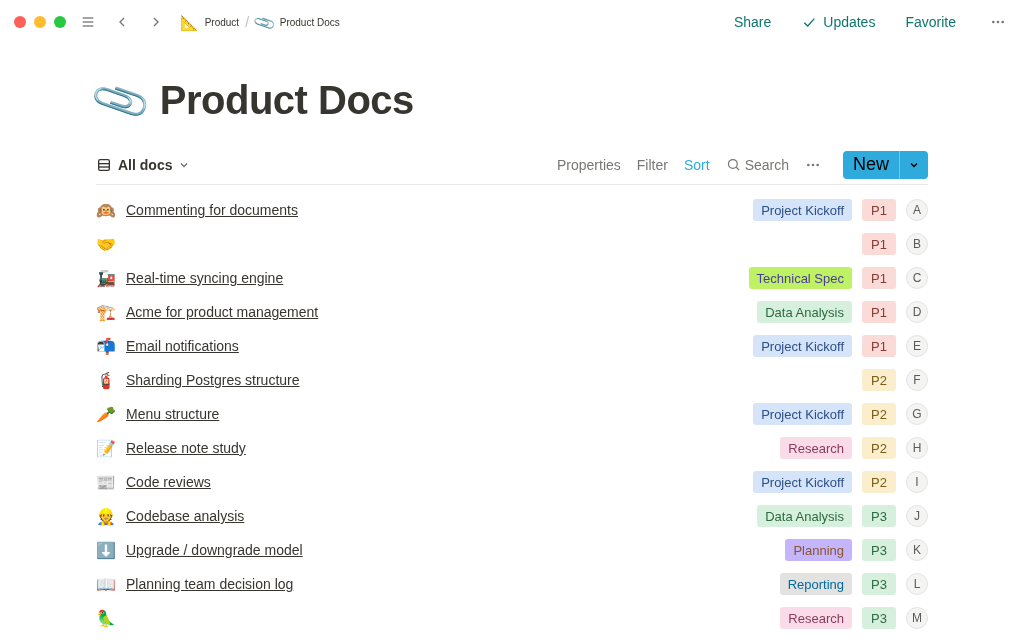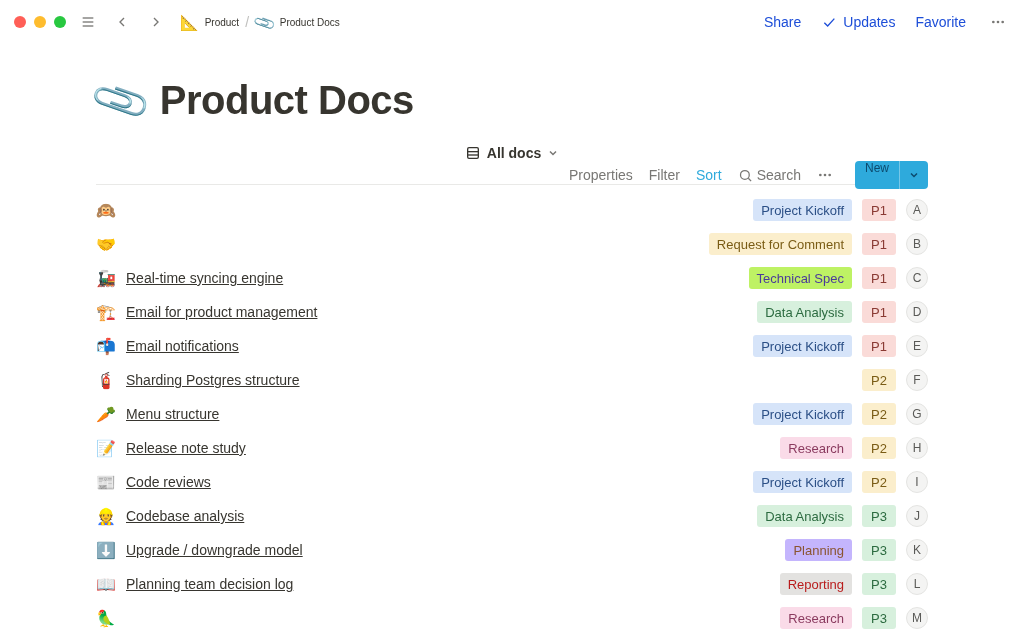--- a/index.html
+++ b/index.html
@@ -38,53 +38,52 @@
     }
     .icon-btn svg { width: 16px; height: 16px; }
 
     .breadcrumb { display: flex; align-items: center; gap: 6px; margin-left: 2px; }
     .breadcrumb .crumb { display: flex; align-items: center; gap: 6px; cursor: pointer; }
     .breadcrumb .sep { color: #c0c0be; }
     .crumb-icon { font-size: 15px; line-height: 1; }
     .crumb-text { font-size: 10px; }
 
     .topbar-spacer { flex: 1; }
-    .top-menu { display: flex; align-items: center; gap: 20px; color: #1d4ed8; }
+    .top-menu { display: flex; align-items: center; gap: 30px; color: #0f766e; }
     .top-menu .item { display: flex; align-items: center; gap: 6px; cursor: pointer; font-size: 14px; }
 
     
     .page {
       padding: 34px 96px 0 96px;
     }
     .title-row { display: flex; align-items: center; gap: 14px; margin-bottom: 22px; }
     .title-icon { font-size: 40px; line-height: 1; }
     .page-title { font-size: 40px; font-weight: 700; letter-spacing: -0.5px; }
 
     
     .view-bar {
       display: flex;
       align-items: center;
       height: 40px;
       border-bottom: 1px solid #e9e9e7;
-      flex-direction: column;
     }
     .view-select {
       display: flex; align-items: center; gap: 6px;
       font-size: 14px; font-weight: 600; cursor: pointer;
     }
     .view-select .chev { color: #787774; }
     .view-actions { margin-left: auto; display: flex; align-items: center; gap: 16px; color: #787774; font-size: 14px; }
     .view-actions .act { cursor: pointer; display: flex; align-items: center; gap: 4px; }
     .view-actions .act.sort { color: #2eaadc; }
     .view-actions .more { width: 22px; text-align: center; }
     .new-btn {
-      background: #2eaadc; color: #0c4a6e;
-      display: flex; align-items: flex-start;
+      background: #2eaadc; color: #000000;
+      display: flex; align-items: center;
       border-radius: 4px; height: 28px;
-      font-size: 12px; font-weight: 500;
+      font-size: 18px; font-weight: 500;
       cursor: pointer;
     }
     .new-btn .label { padding: 0 10px; }
     .new-btn .split {
       border-left: 1px solid rgba(255,255,255,.35);
       padding: 0 8px; height: 100%; display: flex; align-items: center;
     }
 
     
     .list { padding-top: 8px; }
@@ -233,43 +232,43 @@
           </svg>
         </span>
       </span>
     </div>
   </div>
 
   <div class="list" id="doc-list">
 
   <div class="row">
     <span class="emoji">🙉</span>
+    <span class="doc-title">Commenting for documents</span>
     <span class="spacer"></span>
     <span class="tag" style="background:#d6e4f9;color:#2b4f86">Project Kickoff</span>
     <span class="priority" style="background:#fadbd8;color:#8a3a33">P1</span>
     <span class="avatar">A</span>
   </div>
       <div class="row">
     <span class="emoji">🤝</span>
     <span class="spacer"></span>
-    <span class="tag" style="background:#fbeecc;color:#7a5c15">Request for Comment</span>
     <span class="priority" style="background:#fadbd8;color:#8a3a33">P1</span>
     <span class="avatar">B</span>
   </div>
       <div class="row">
     <span class="emoji">🚂</span>
     <span class="doc-title">Real-time syncing engine</span>
     <span class="spacer"></span>
     <span class="tag" style="background:#bef264;color:#4b3b9a">Technical Spec</span>
     <span class="priority" style="background:#fadbd8;color:#8a3a33">P1</span>
     <span class="avatar">C</span>
   </div>
       <div class="row">
     <span class="emoji">🏗️</span>
-    <span class="doc-title">Email for product management</span>
+    <span class="doc-title">Acme for product management</span>
     <span class="spacer"></span>
     <span class="tag" style="background:#d7f0dd;color:#2c6b40">Data Analysis</span>
     <span class="priority" style="background:#fadbd8;color:#8a3a33">P1</span>
     <span class="avatar">D</span>
   </div>
       <div class="row">
     <span class="emoji">📬</span>
     <span class="doc-title">Email notifications</span>
     <span class="spacer"></span>
     <span class="tag" style="background:#d6e4f9;color:#2b4f86">Project Kickoff</span>
@@ -320,21 +319,21 @@
     <span class="doc-title">Upgrade / downgrade model</span>
     <span class="spacer"></span>
     <span class="tag" style="background:#c4b5fd;color:#8a5430">Planning</span>
     <span class="priority" style="background:#d7f0dd;color:#2c6b40">P3</span>
     <span class="avatar">K</span>
   </div>
       <div class="row">
     <span class="emoji">📖</span>
     <span class="doc-title">Planning team decision log</span>
     <span class="spacer"></span>
-    <span class="tag" style="background:#e3e2e0;color:#b91c1c">Reporting</span>
+    <span class="tag" style="background:#e3e2e0;color:#0369a1">Reporting</span>
     <span class="priority" style="background:#d7f0dd;color:#2c6b40">P3</span>
     <span class="avatar">L</span>
   </div>
       <div class="row">
     <span class="emoji">🦜</span>
     <span class="spacer"></span>
     <span class="tag" style="background:#fadbe8;color:#8a3a5f">Research</span>
     <span class="priority" style="background:#d7f0dd;color:#2c6b40">P3</span>
     <span class="avatar">M</span>
   </div>

